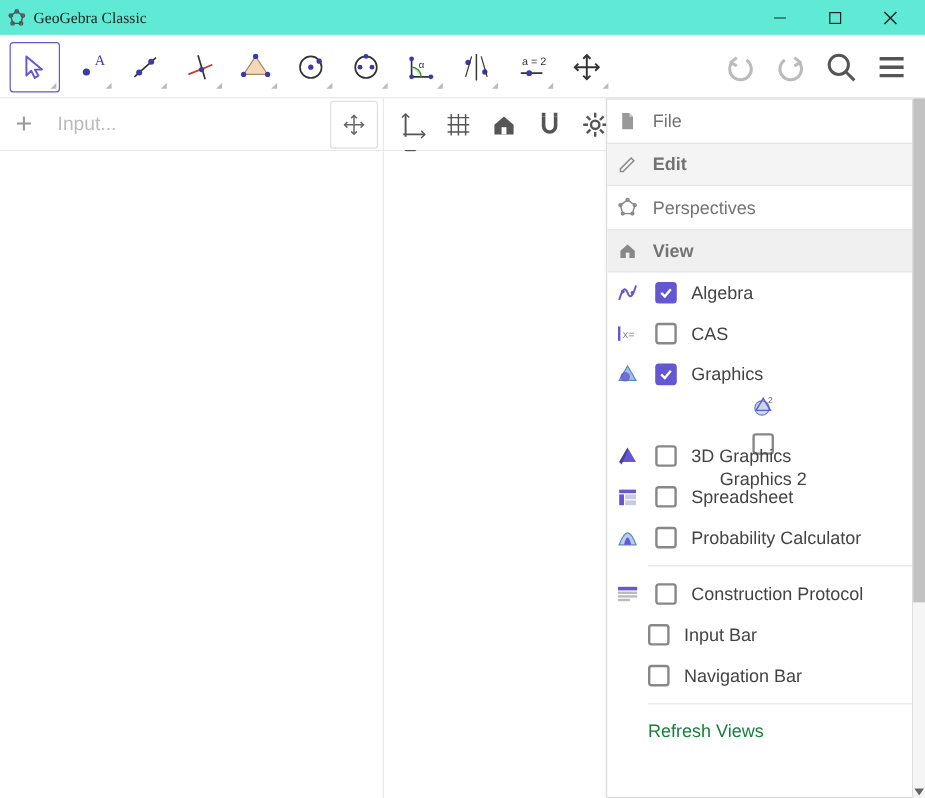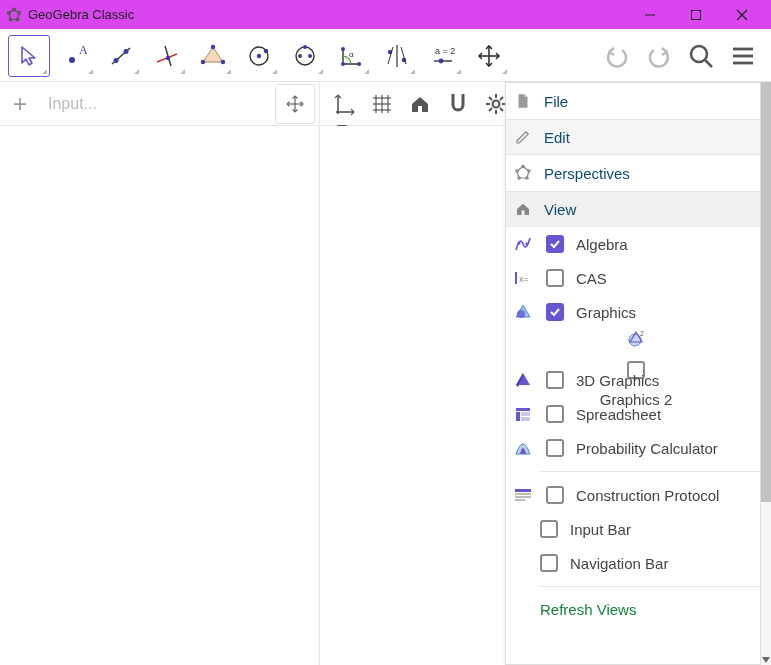--- a/index.html
+++ b/index.html
@@ -1,20 +1,20 @@
 <!DOCTYPE html>
 <html><head>
 <meta charset="utf-8">
 <style>
   * { box-sizing: border-box; }
   html, body { margin:0; padding:0; font-family: Arial, sans-serif; font-size:14px; color:#222; }
   body { width:771px; height:665px; background:#fff; overflow:hidden; position:relative; }
 
   
-  .titlebar { height:30px; background:#d946ef; display:flex; align-items:center; padding:0 6px; border-bottom:1px solid #faf6ef; }
+  .titlebar { height:30px; background:#5eead4; display:flex; align-items:center; padding:0 6px; border-bottom:1px solid #faf6ef;font-family:Liberation Serif, serif; }
   .titlebar .logo { width:16px; height:16px; margin-right:6px; }
   .titlebar .title { font-size:13px; flex:1; }
   .winbtns { display:flex; }
   .winbtn { width:46px; height:30px; display:flex; align-items:center; justify-content:center; }
   .winbtn svg { stroke:#222; }
 
   
   .toolbar { height:52px; background:#fff; border-bottom:1px solid #e5e5e5; display:flex; align-items:center; padding:4px 8px; }
   .toolbtn { width:42px; height:42px; border:1px solid transparent; border-radius:3px; display:flex; align-items:center; justify-content:center; margin-right:4px; position:relative; }
   .toolbtn.selected { border-color:#6557d2; background:#fff; }
@@ -42,22 +42,22 @@
   .main { position:absolute; top:126px; left:0; right:0; bottom:0; display:flex; }
   .algebra-pane { width:320px; border-right:1px solid #e8e8e8; background:#fff; }
   .graphics-pane { flex:1; background:#fff; position:relative; }
 
   
   .floatbtns { position:absolute; right:18px; bottom:14px; display:flex; flex-direction:column; gap:10px; }
   .roundbtn { width:36px; height:36px; border-radius:50%; background:#fff; box-shadow:0 1px 4px rgba(0,0,0,.25); display:flex; align-items:center; justify-content:center; }
 
   
   .menu { position:absolute; top:82px; right:10px; width:256px; bottom:0; background:#fff; border:1px solid #ddd; box-shadow:-1px 0 3px rgba(0,0,0,.05); overflow:hidden; }
-  .mrow { height:36px; display:flex; align-items:center; padding:0 8px 0 6px; gap:10px; font-size:15px; color:#0c4a6e; }
-  .mrow.section { background:#f4f4f4; border-top:1px solid #e6e6e6; border-bottom:1px solid #e6e6e6; font-weight:400; }
+  .mrow { height:36px; display:flex; align-items:center; padding:0 8px 0 6px; gap:10px; font-size:15px; color:#737373; }
+  .mrow.section { background:#f4f4f4; border-top:1px solid #e6e6e6; border-bottom:1px solid #e6e6e6; font-weight:700; }
   .mrow.highlight { background:#f0f0f0; }
   .micon { width:22px; display:flex; justify-content:center; }
   .chk { width:18px; height:18px; border:2px solid #888; border-radius:3px; display:inline-flex; align-items:center; justify-content:center; flex-shrink:0; }
   .chk.on { background:#6557d2; border-color:#6557d2; }
   .chk.on svg { stroke:#fff; }
   .viewicon { width:22px; display:flex; justify-content:center; }
   .subrow { height:34px; display:flex; align-items:center; padding-left:34px; gap:12px; font-size:15px; color:#444; }
   .subrow .chk { margin-left:0; }
   .group-divider { height:1px; background:#e6e6e6; margin:6px 0 6px 34px; }
   .textrow { padding:8px 8px 8px 34px; font-size:15px; color:#15803d; }

